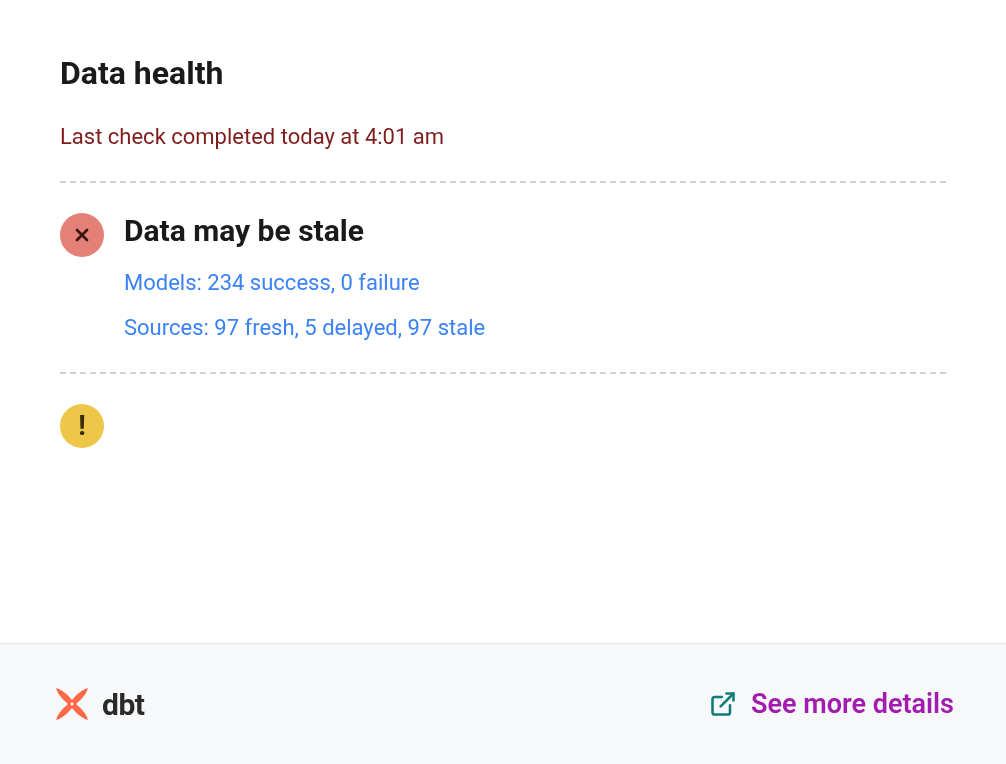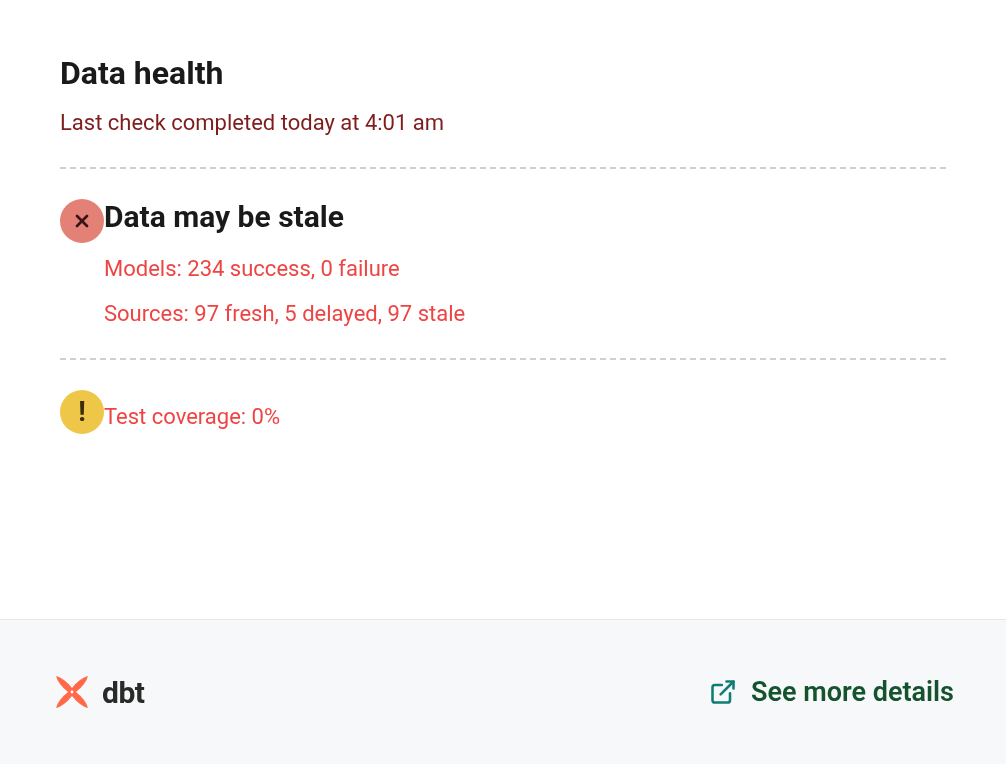--- a/index.html
+++ b/index.html
@@ -20,36 +20,37 @@
       flex-direction: column;
     }
     .content {
       padding: 54px 60px 36px 60px;
       flex: 1;
     }
     .title {
       font-size: 32px;
       font-weight: 700;
       color: #1a1a1a;
-      margin-bottom: 18px;
+      margin-bottom: 32px;
     }
     .subtitle {
       font-size: 22px;
       color: #7f1d1d;
       margin-bottom: 32px;
     }
     .divider {
       border: none;
       border-top: 2px dashed #d0d0d0;
       margin: 0;
     }
     .status-row {
       display: flex;
       align-items: flex-start;
       padding: 28px 0 28px 0;
+      gap: 20px;
     }
     .status-icon {
       width: 44px;
       height: 44px;
       border-radius: 50%;
       display: flex;
       align-items: center;
       justify-content: center;
       flex-shrink: 0;
       margin-top: 2px;
@@ -69,32 +70,32 @@
     }
     .status-heading {
       font-size: 30px;
       font-weight: 700;
       color: #1a1a1a;
       margin-bottom: 18px;
       line-height: 1.3;
     }
     .status-line {
       font-size: 22px;
-      color: #ef4444;
+      color: #3b82f6;
       margin-bottom: 14px;
       line-height: 1.4;
     }
     .status-line:last-child {
       margin-bottom: 0;
       margin-top: 14px;
     }
     .footer {
       background: #f7f8f9;
       border-top: 1px solid #e6e6e6;
-      padding: 52px 52px;
+      padding: 40px 52px;
       display: flex;
       align-items: center;
       justify-content: space-between;
       gap: 12px;
     }
     .logo {
       display: flex;
       align-items: center;
       gap: 10px;
     }
@@ -106,21 +107,21 @@
     .logo-text {
       font-size: 30px;
       font-weight: 700;
       color: #2a2a2a;
       letter-spacing: -0.5px;
     }
     .details-link {
       display: flex;
       align-items: center;
       gap: 14px;
-      color: #14532d;
+      color: #a21caf;
       font-size: 27px;
       font-weight: 600;
       text-decoration: none;
       cursor: pointer;
     }
     .external-icon {
       width: 28px;
       height: 28px;
     }
     .warn-exclaim {
@@ -154,21 +155,20 @@
       </div>
     </div>
 
     <hr class="divider">
 
     <div class="status-row">
       <div class="status-icon warning">
         <span class="warn-exclaim">!</span>
       </div>
       <div class="status-body">
-        <p class="status-line">Test coverage: 0%</p>
       </div>
     </div>
   </div>
 
   <div class="footer">
     <div class="logo">
       <div class="logo-mark">
         <svg viewBox="0 0 40 40" width="40" height="40">
           <path d="M 4 4 Q 12 6 20 16 Q 28 6 36 4 Q 34 12 24 20 Q 34 28 36 36 Q 28 34 20 24 Q 12 34 4 36 Q 6 28 16 20 Q 6 12 4 4 Z" fill="#ff694a"></path>
           <circle cx="20" cy="20" r="3.2" fill="#ff694a"></circle>

